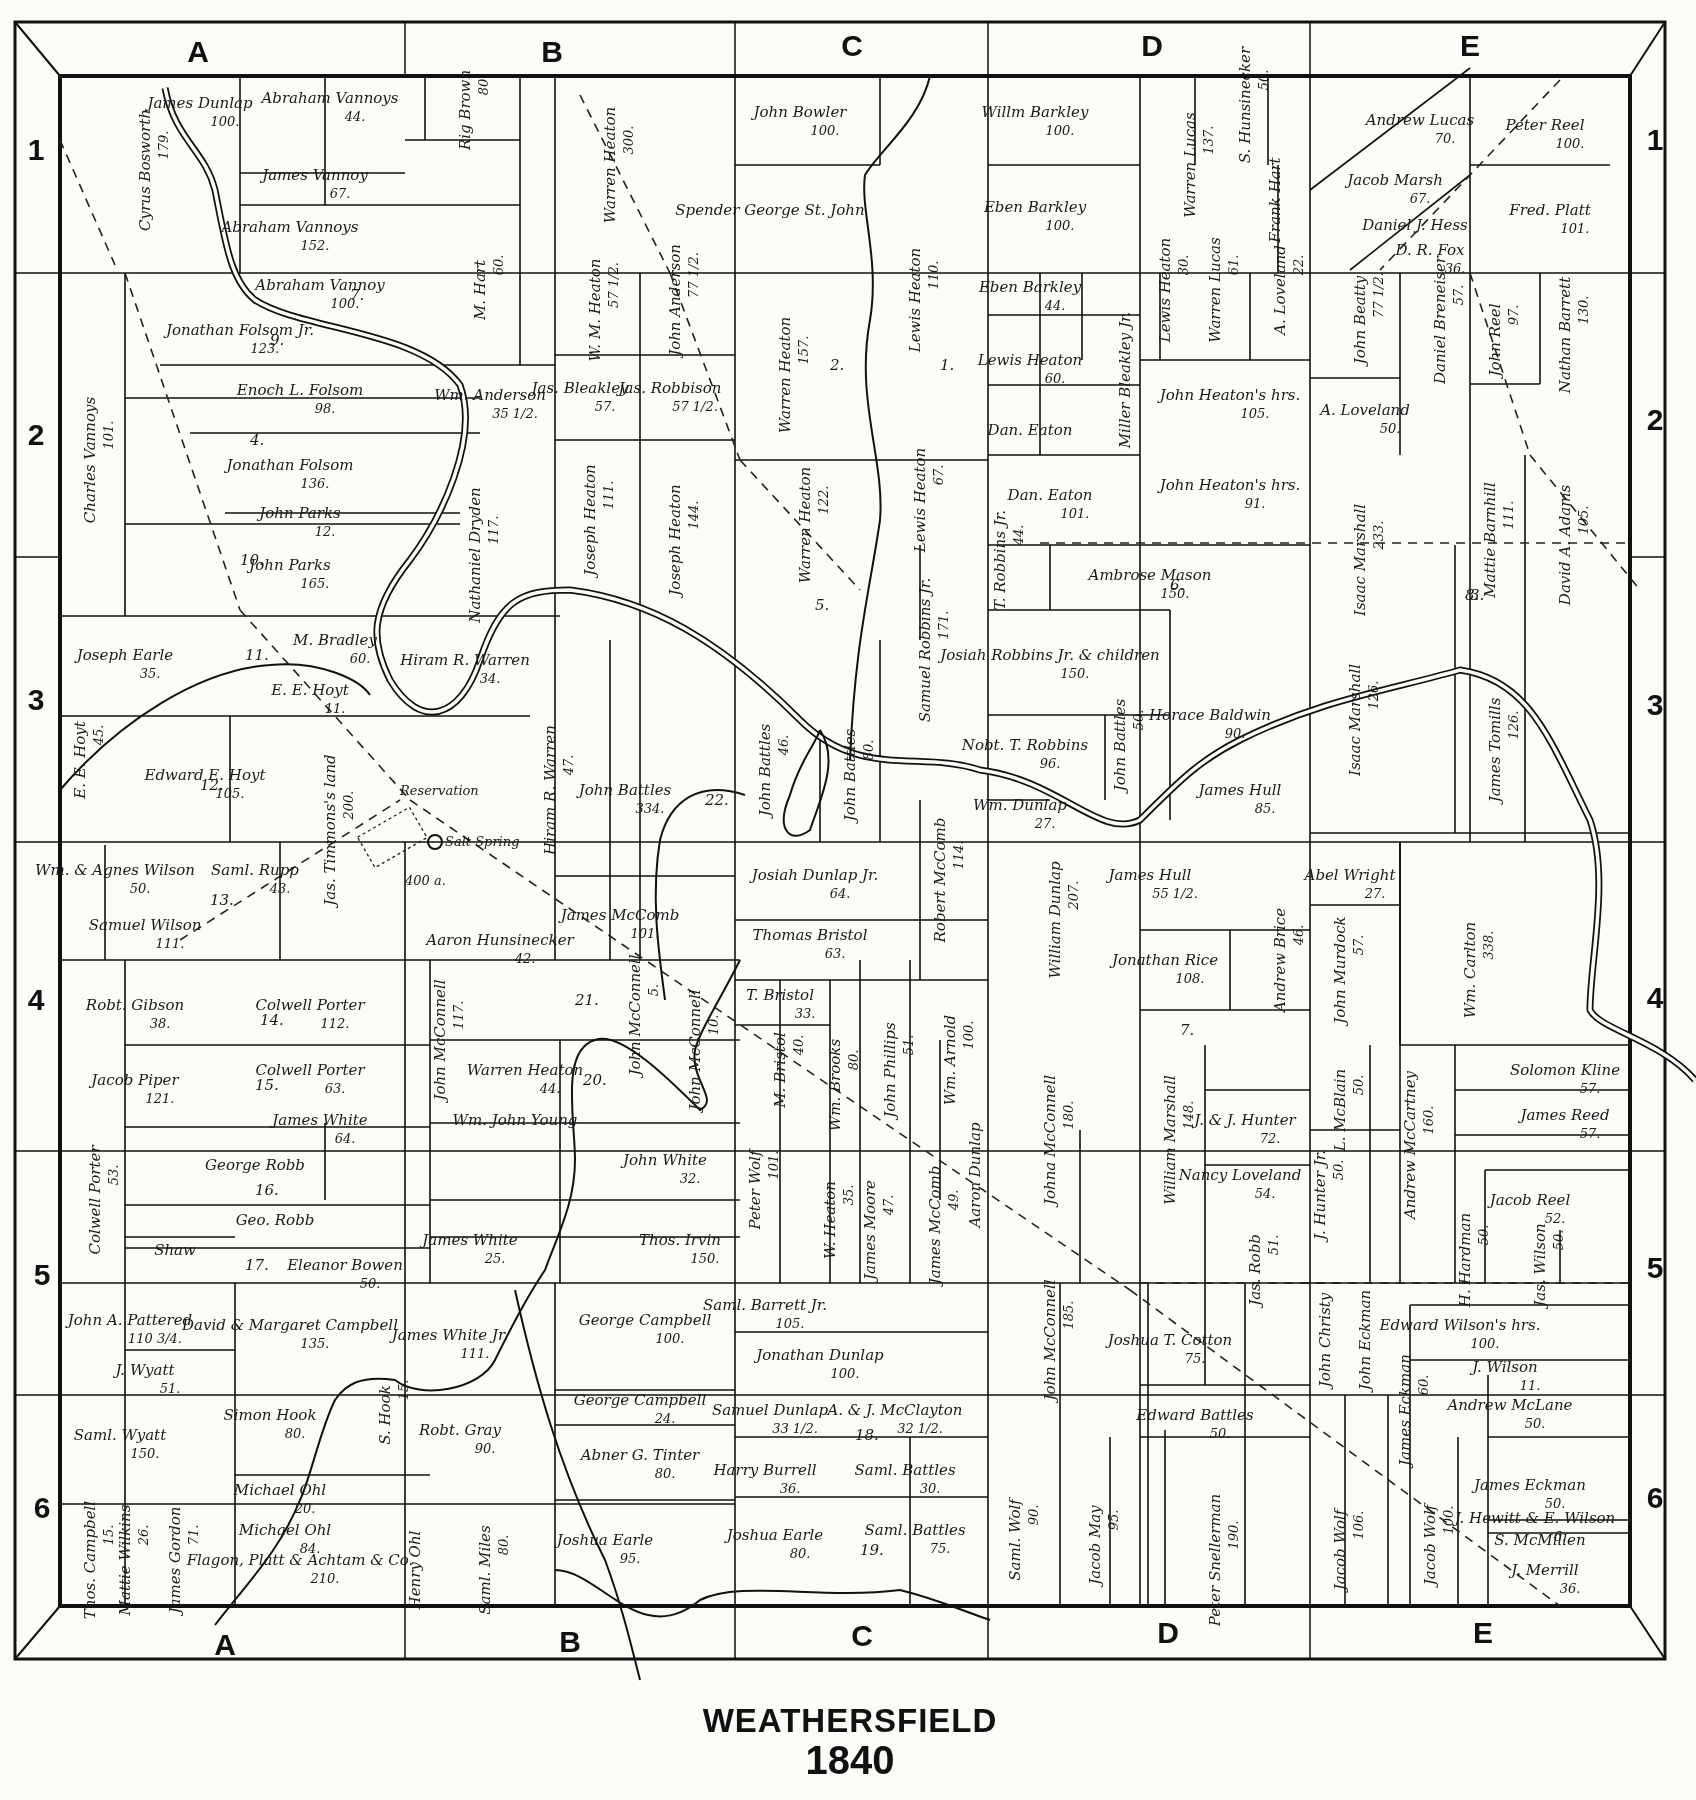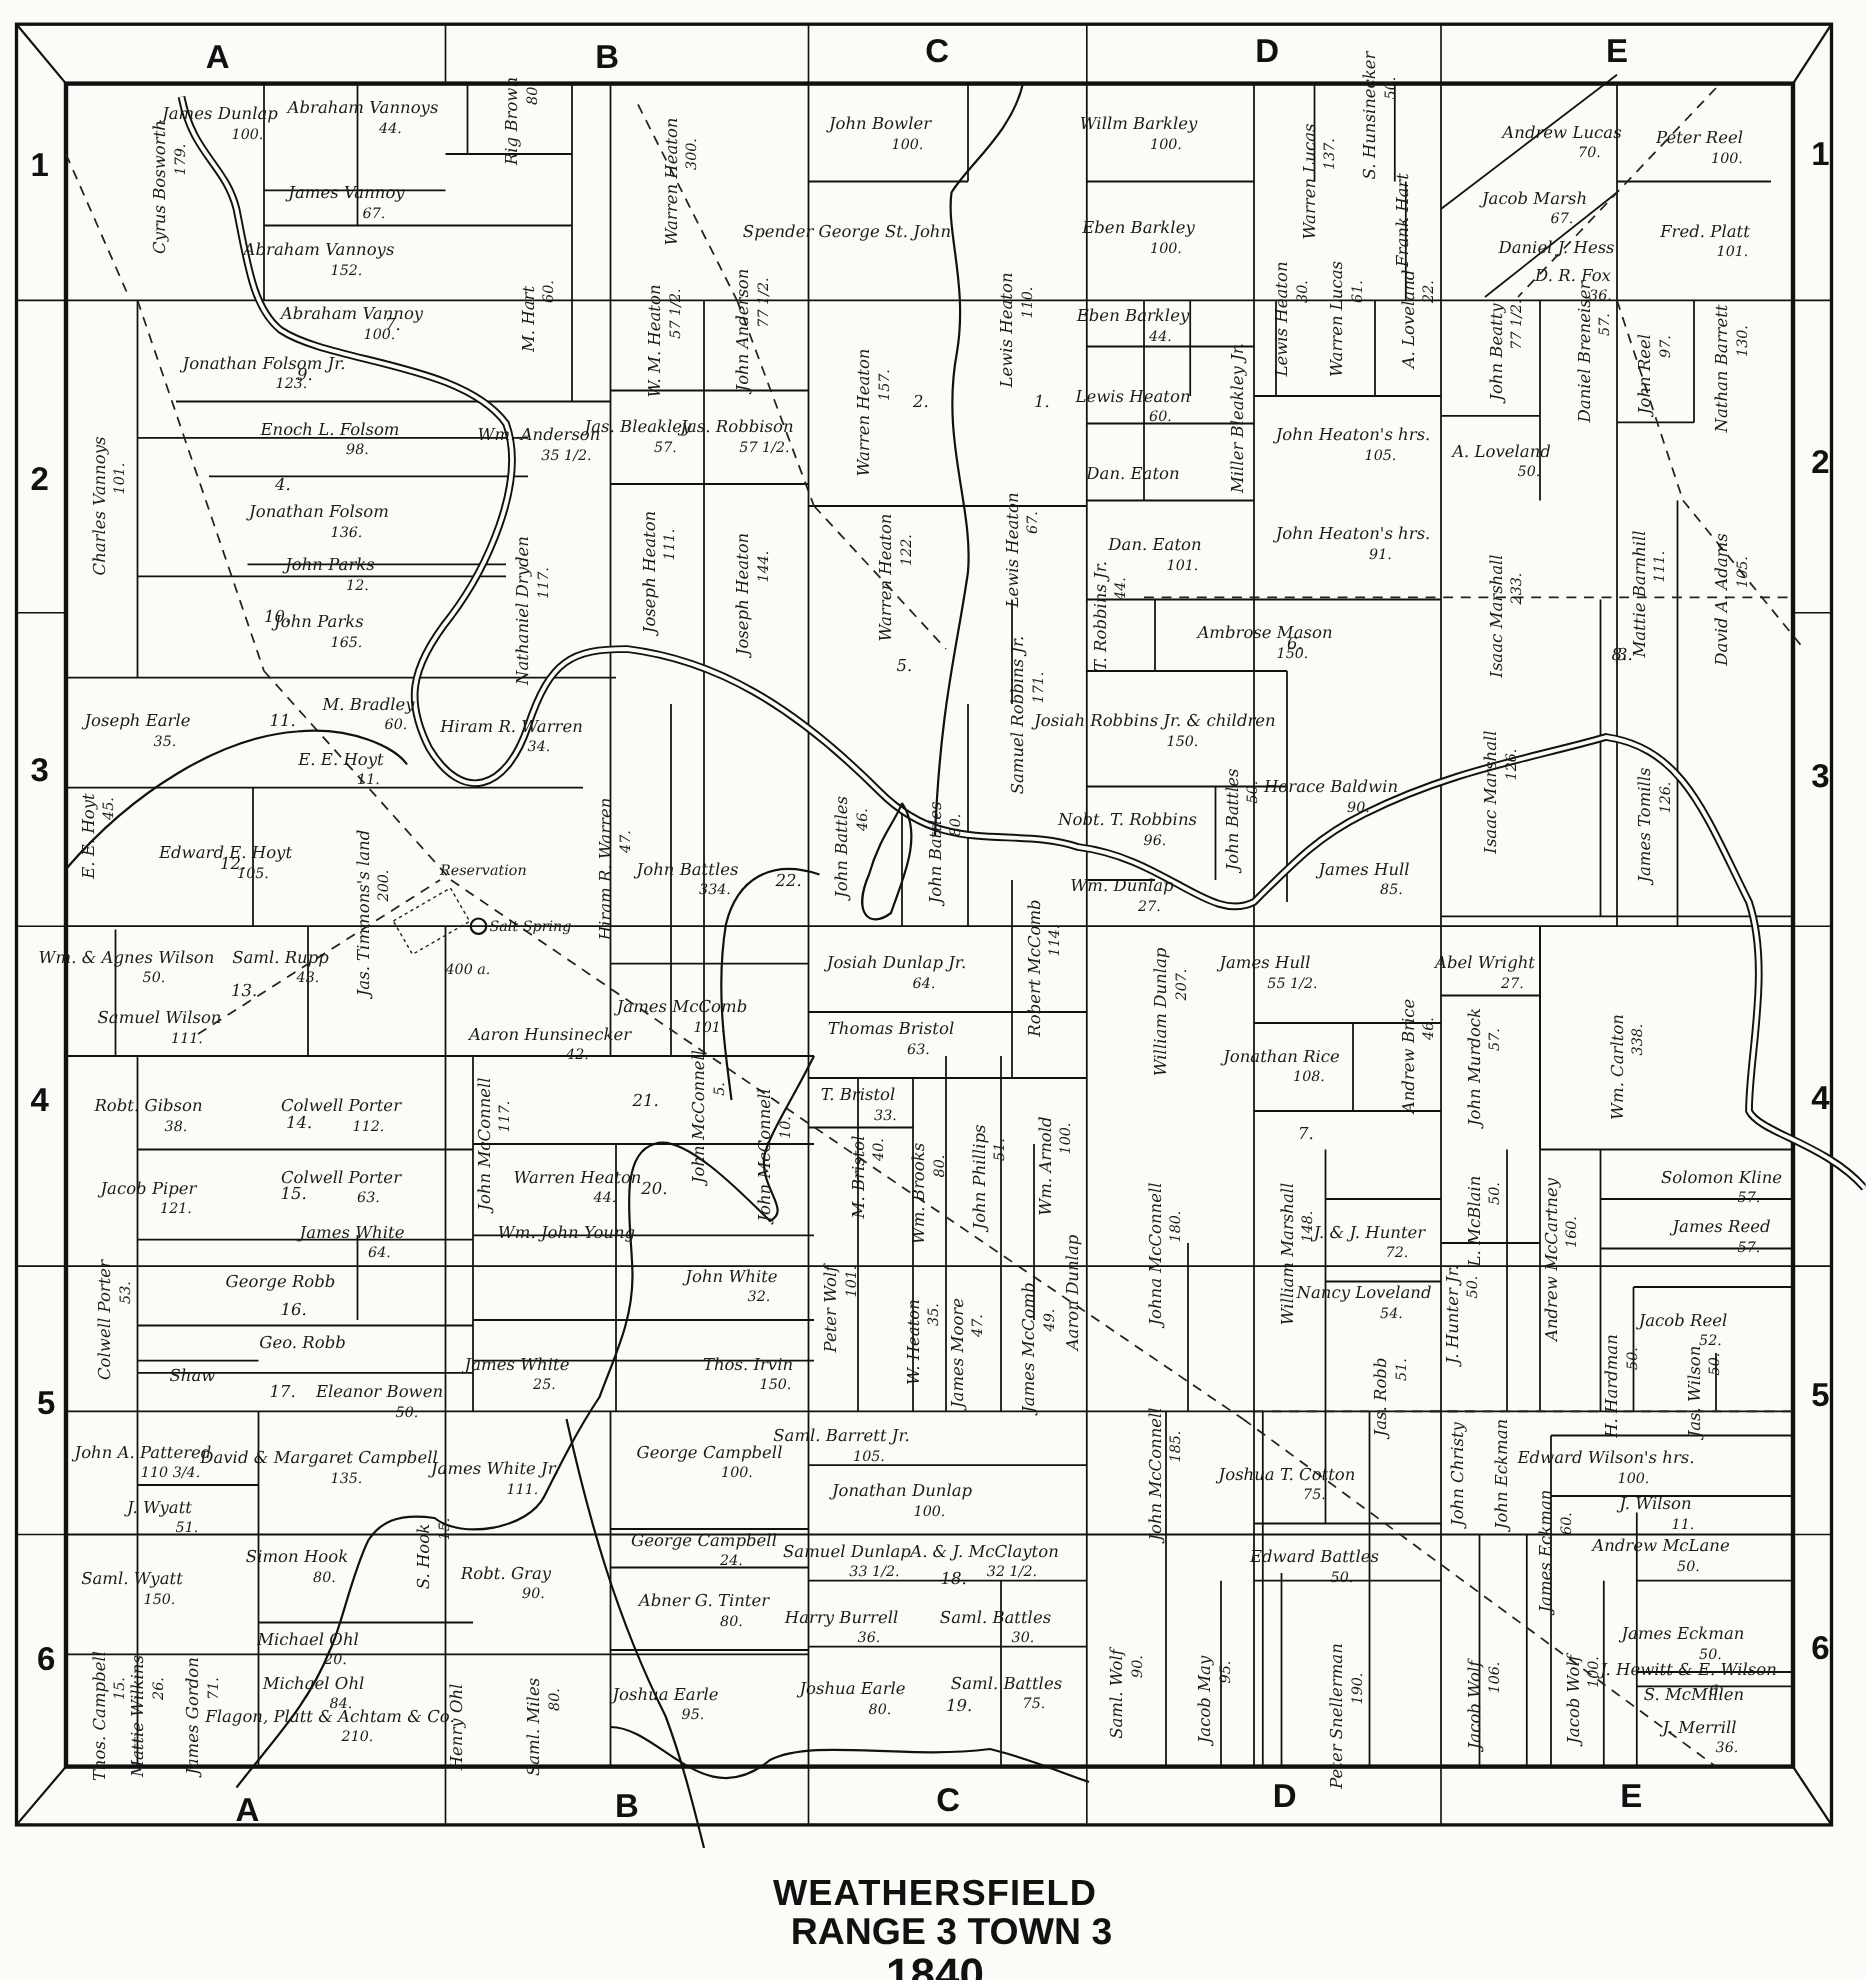--- a/index.html
+++ b/index.html
@@ -1013,15 +1013,14 @@
       <text class="parcel-label" x="860" y="1555">19.</text>
       <text class="parcel-label" x="583" y="1085">20.</text>
       <text class="parcel-label" x="575" y="1005">21.</text>
       <text class="parcel-label" x="705" y="805">22.</text>
       <text class="parcel-label" x="1180" y="1035">7.</text>
     </g>
 </svg>
 
 <div class="title-block">
   <div class="title-line1">WEATHERSFIELD</div>
-  <div class="title-line2">RANGE 3  TOWN 3</div>
   <div class="title-line3">1840</div>
 </div>
 
 </body></html>

